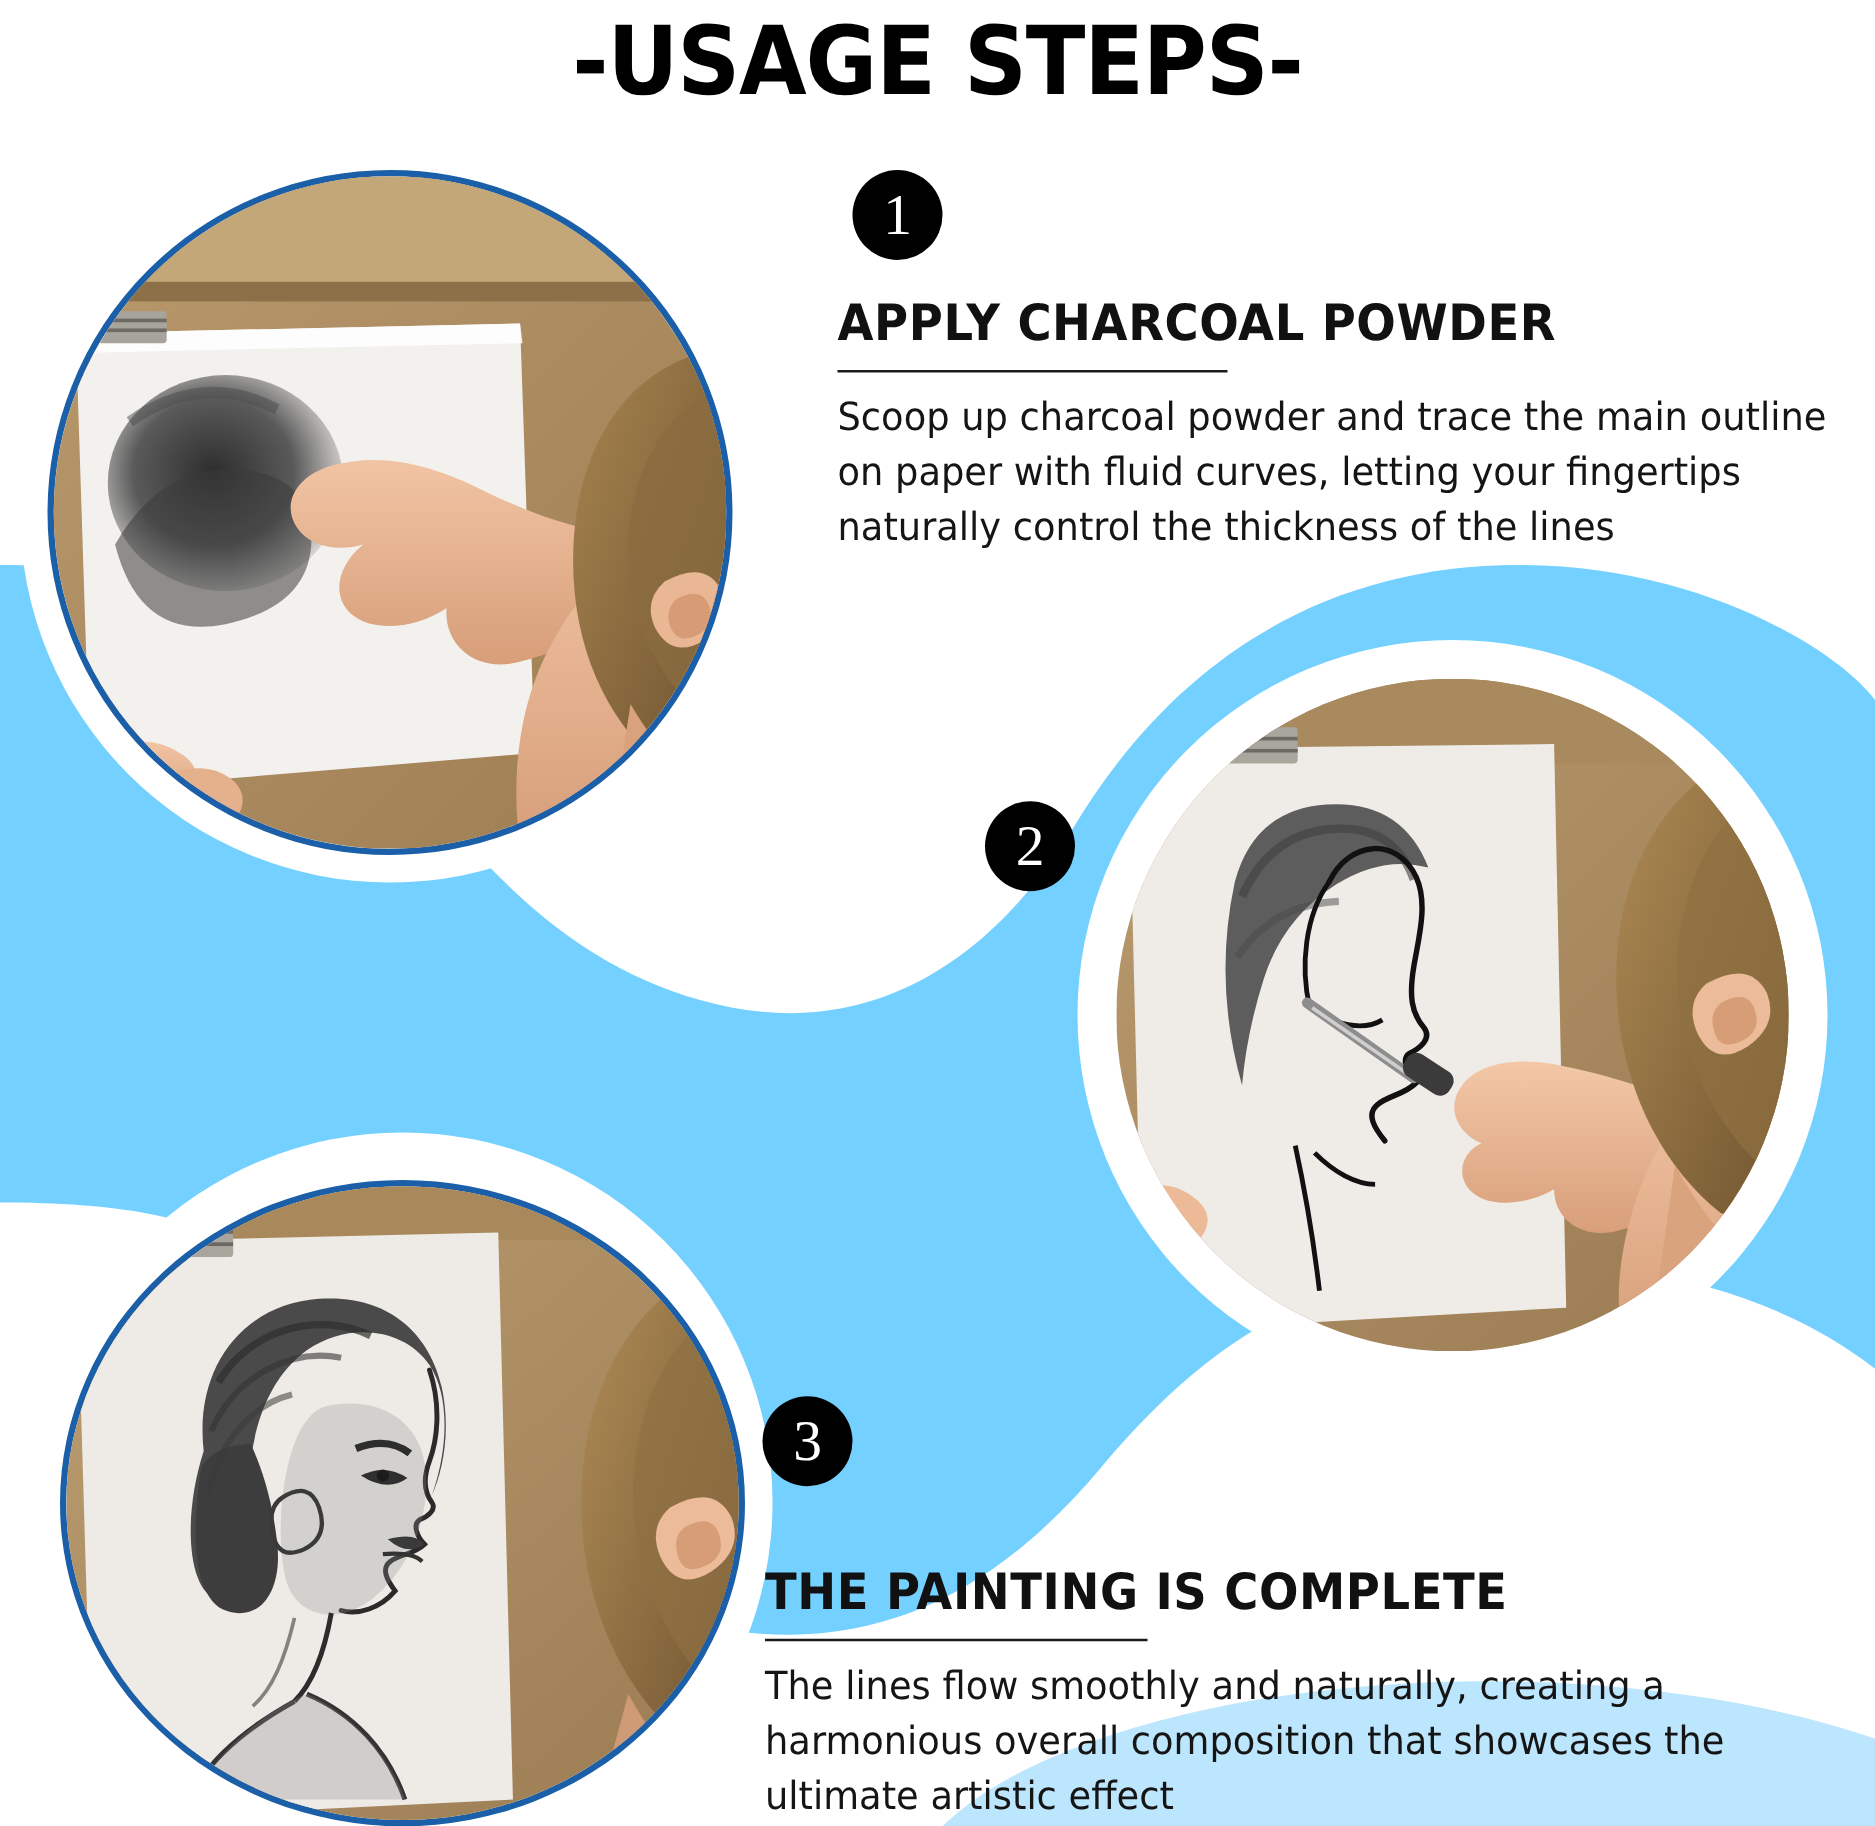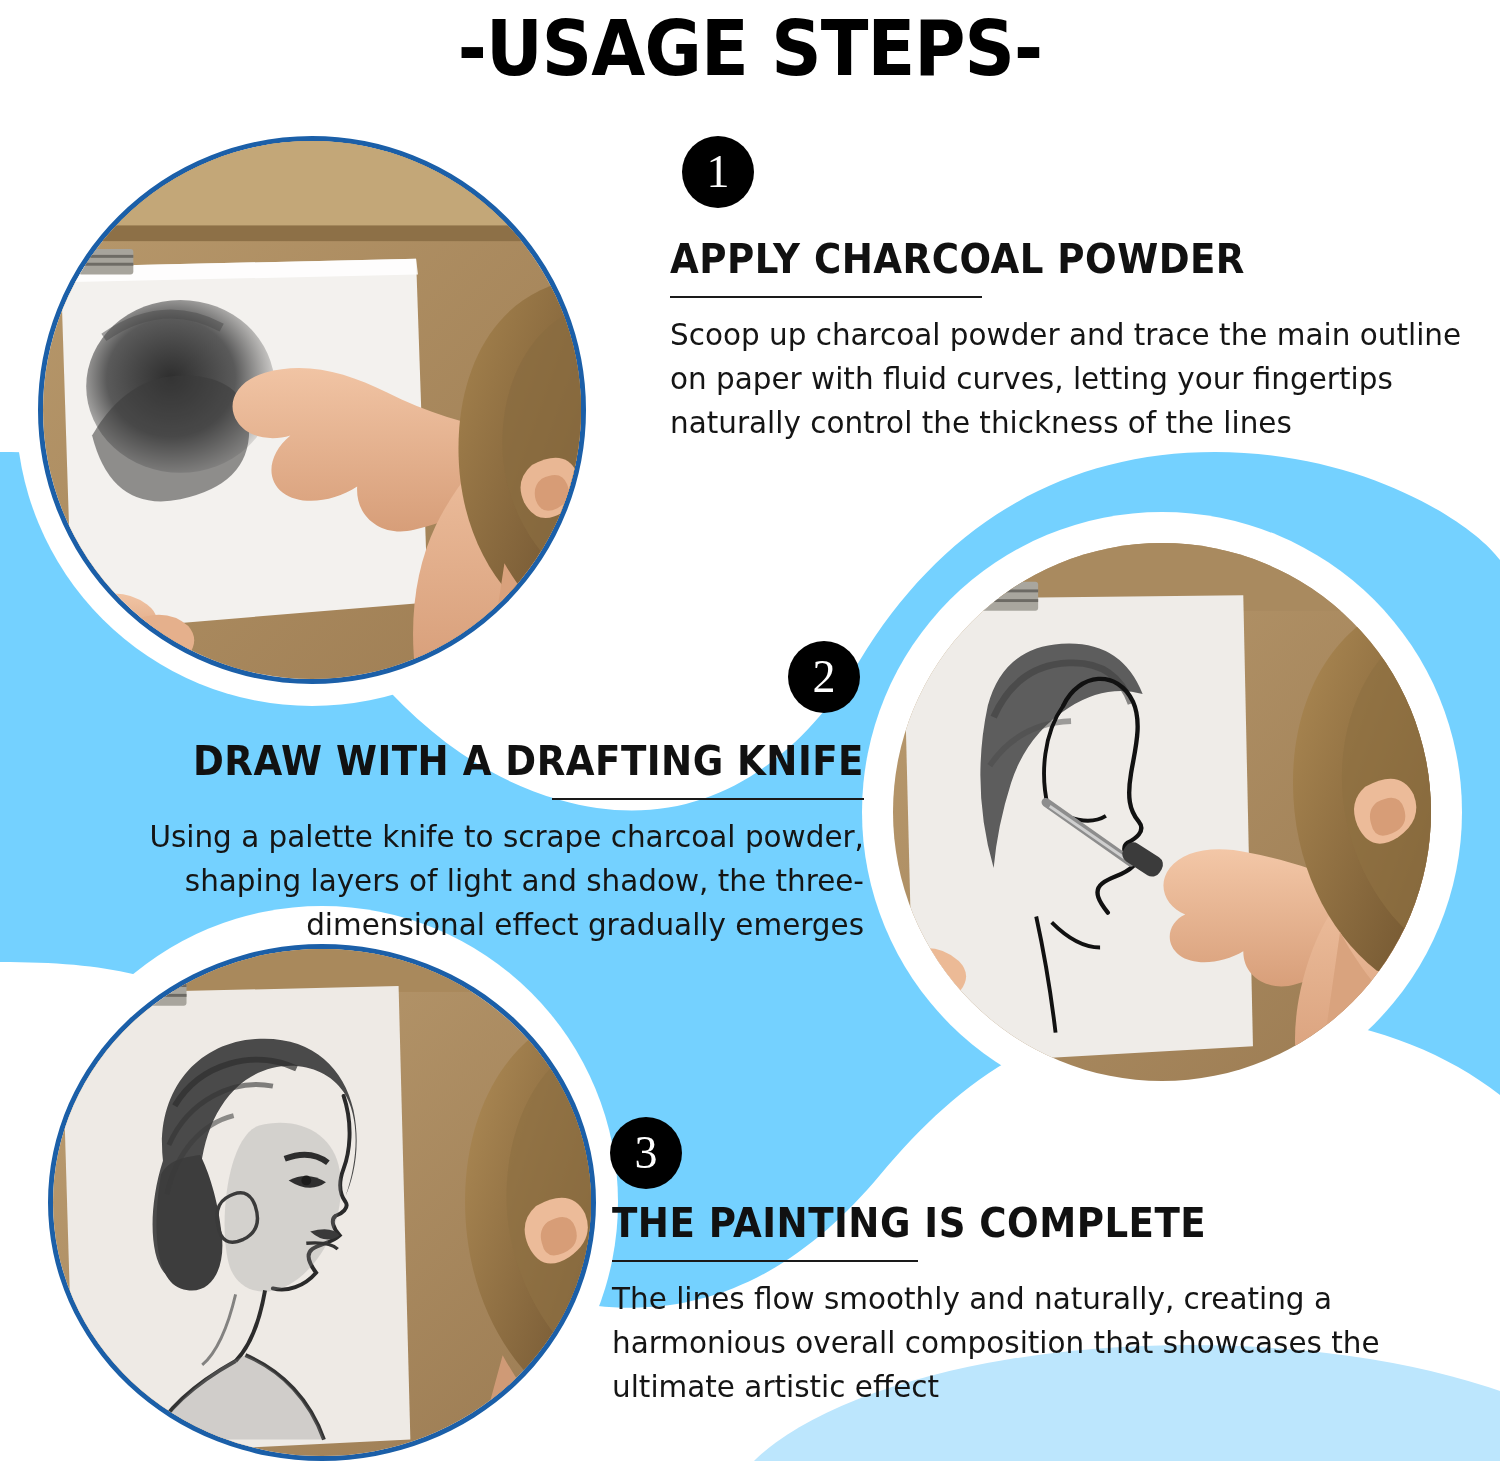--- a/index.html
+++ b/index.html
@@ -87,21 +87,21 @@
   }
   .step.right-al { text-align:right; }
   .step.right-al p { transform-origin:right top; }
 
   #step-1 { left:670px; top:236px; width:852px; }
   #step-1 .rule { width:312px; }
 
   #step-2 { left:8px;  top:738px; width:856px; }
   #step-2 .rule { width:312px; margin-left:auto; }
 
-  #step-3 { left:612px; top:1200px; width:888px; }
+  #step-3 { left:612px; top:1251px; width:888px; }
   #step-3 .rule { width:306px; }
 </style>
 </head>
 <body>
 
 <div id="stage">
 
   <svg class="bg-layer" viewBox="0 0 1500 1461">
     <defs>
       <clipPath id="clipAll">
@@ -322,25 +322,20 @@
   <div class="badge" id="badge-1">1</div>
   <div class="badge" id="badge-2">2</div>
   <div class="badge" id="badge-3">3</div>
 
   <div class="step" id="step-1">
     <h2>APPLY CHARCOAL POWDER</h2>
     <div class="rule"></div>
     <p>Scoop up charcoal powder and trace the main outline on paper with fluid curves, letting your fingertips naturally control the thickness of the lines</p>
   </div>
 
-  <div class="step right-al" id="step-2">
-    <h2>DRAW WITH A DRAFTING KNIFE</h2>
-    <div class="rule"></div>
-    <p>Using a palette knife to scrape charcoal powder, shaping layers of light and shadow, the three-dimensional effect gradually emerges</p>
-  </div>
 
   <div class="step" id="step-3">
     <h2>THE PAINTING IS COMPLETE</h2>
     <div class="rule"></div>
     <p>The lines flow smoothly and naturally, creating a harmonious overall composition that showcases the ultimate artistic effect</p>
   </div>
 
 </div>
 
 </body></html>

